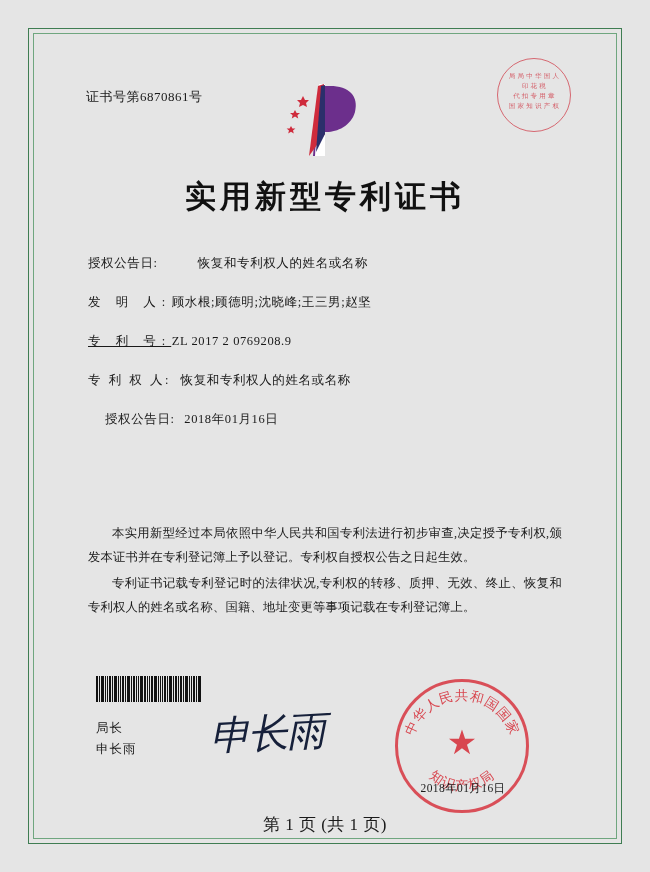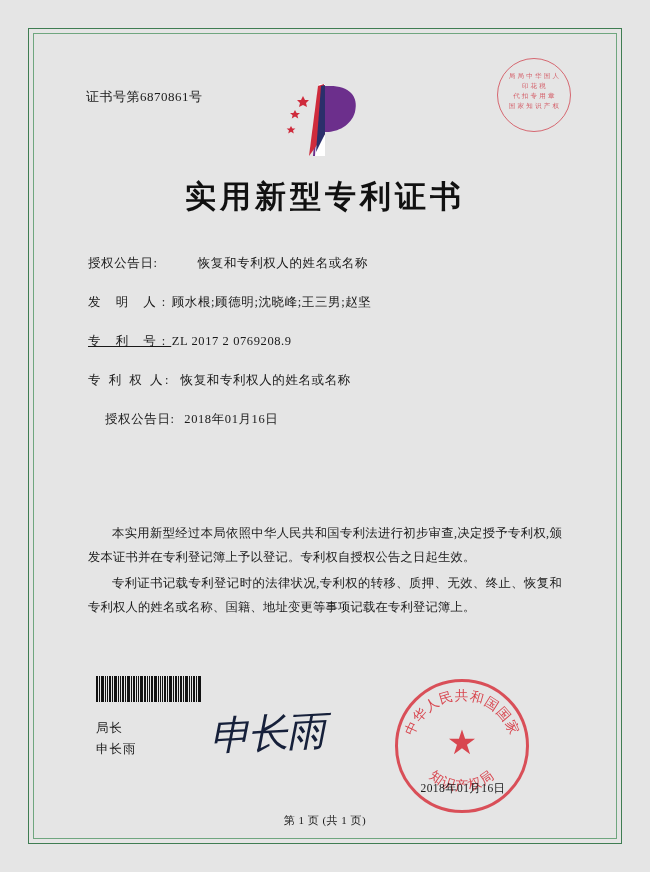--- a/index.html
+++ b/index.html
@@ -226,21 +226,21 @@
     font-size: 11.5px;
     color: #1a1a1a;
     letter-spacing: 0.4px;
   }
   .page-footer {
     position: absolute;
     left: 0;
     top: 813px;
     width: 650px;
     text-align: center;
-    font-size: 11px;
+    font-size: 17px;
     color: #1a1a1a;
     letter-spacing: 0.5px;
   }
 </style>
 </head>
 <body>
 
 <div class="page">
 
   <div class="border-outer"></div>

